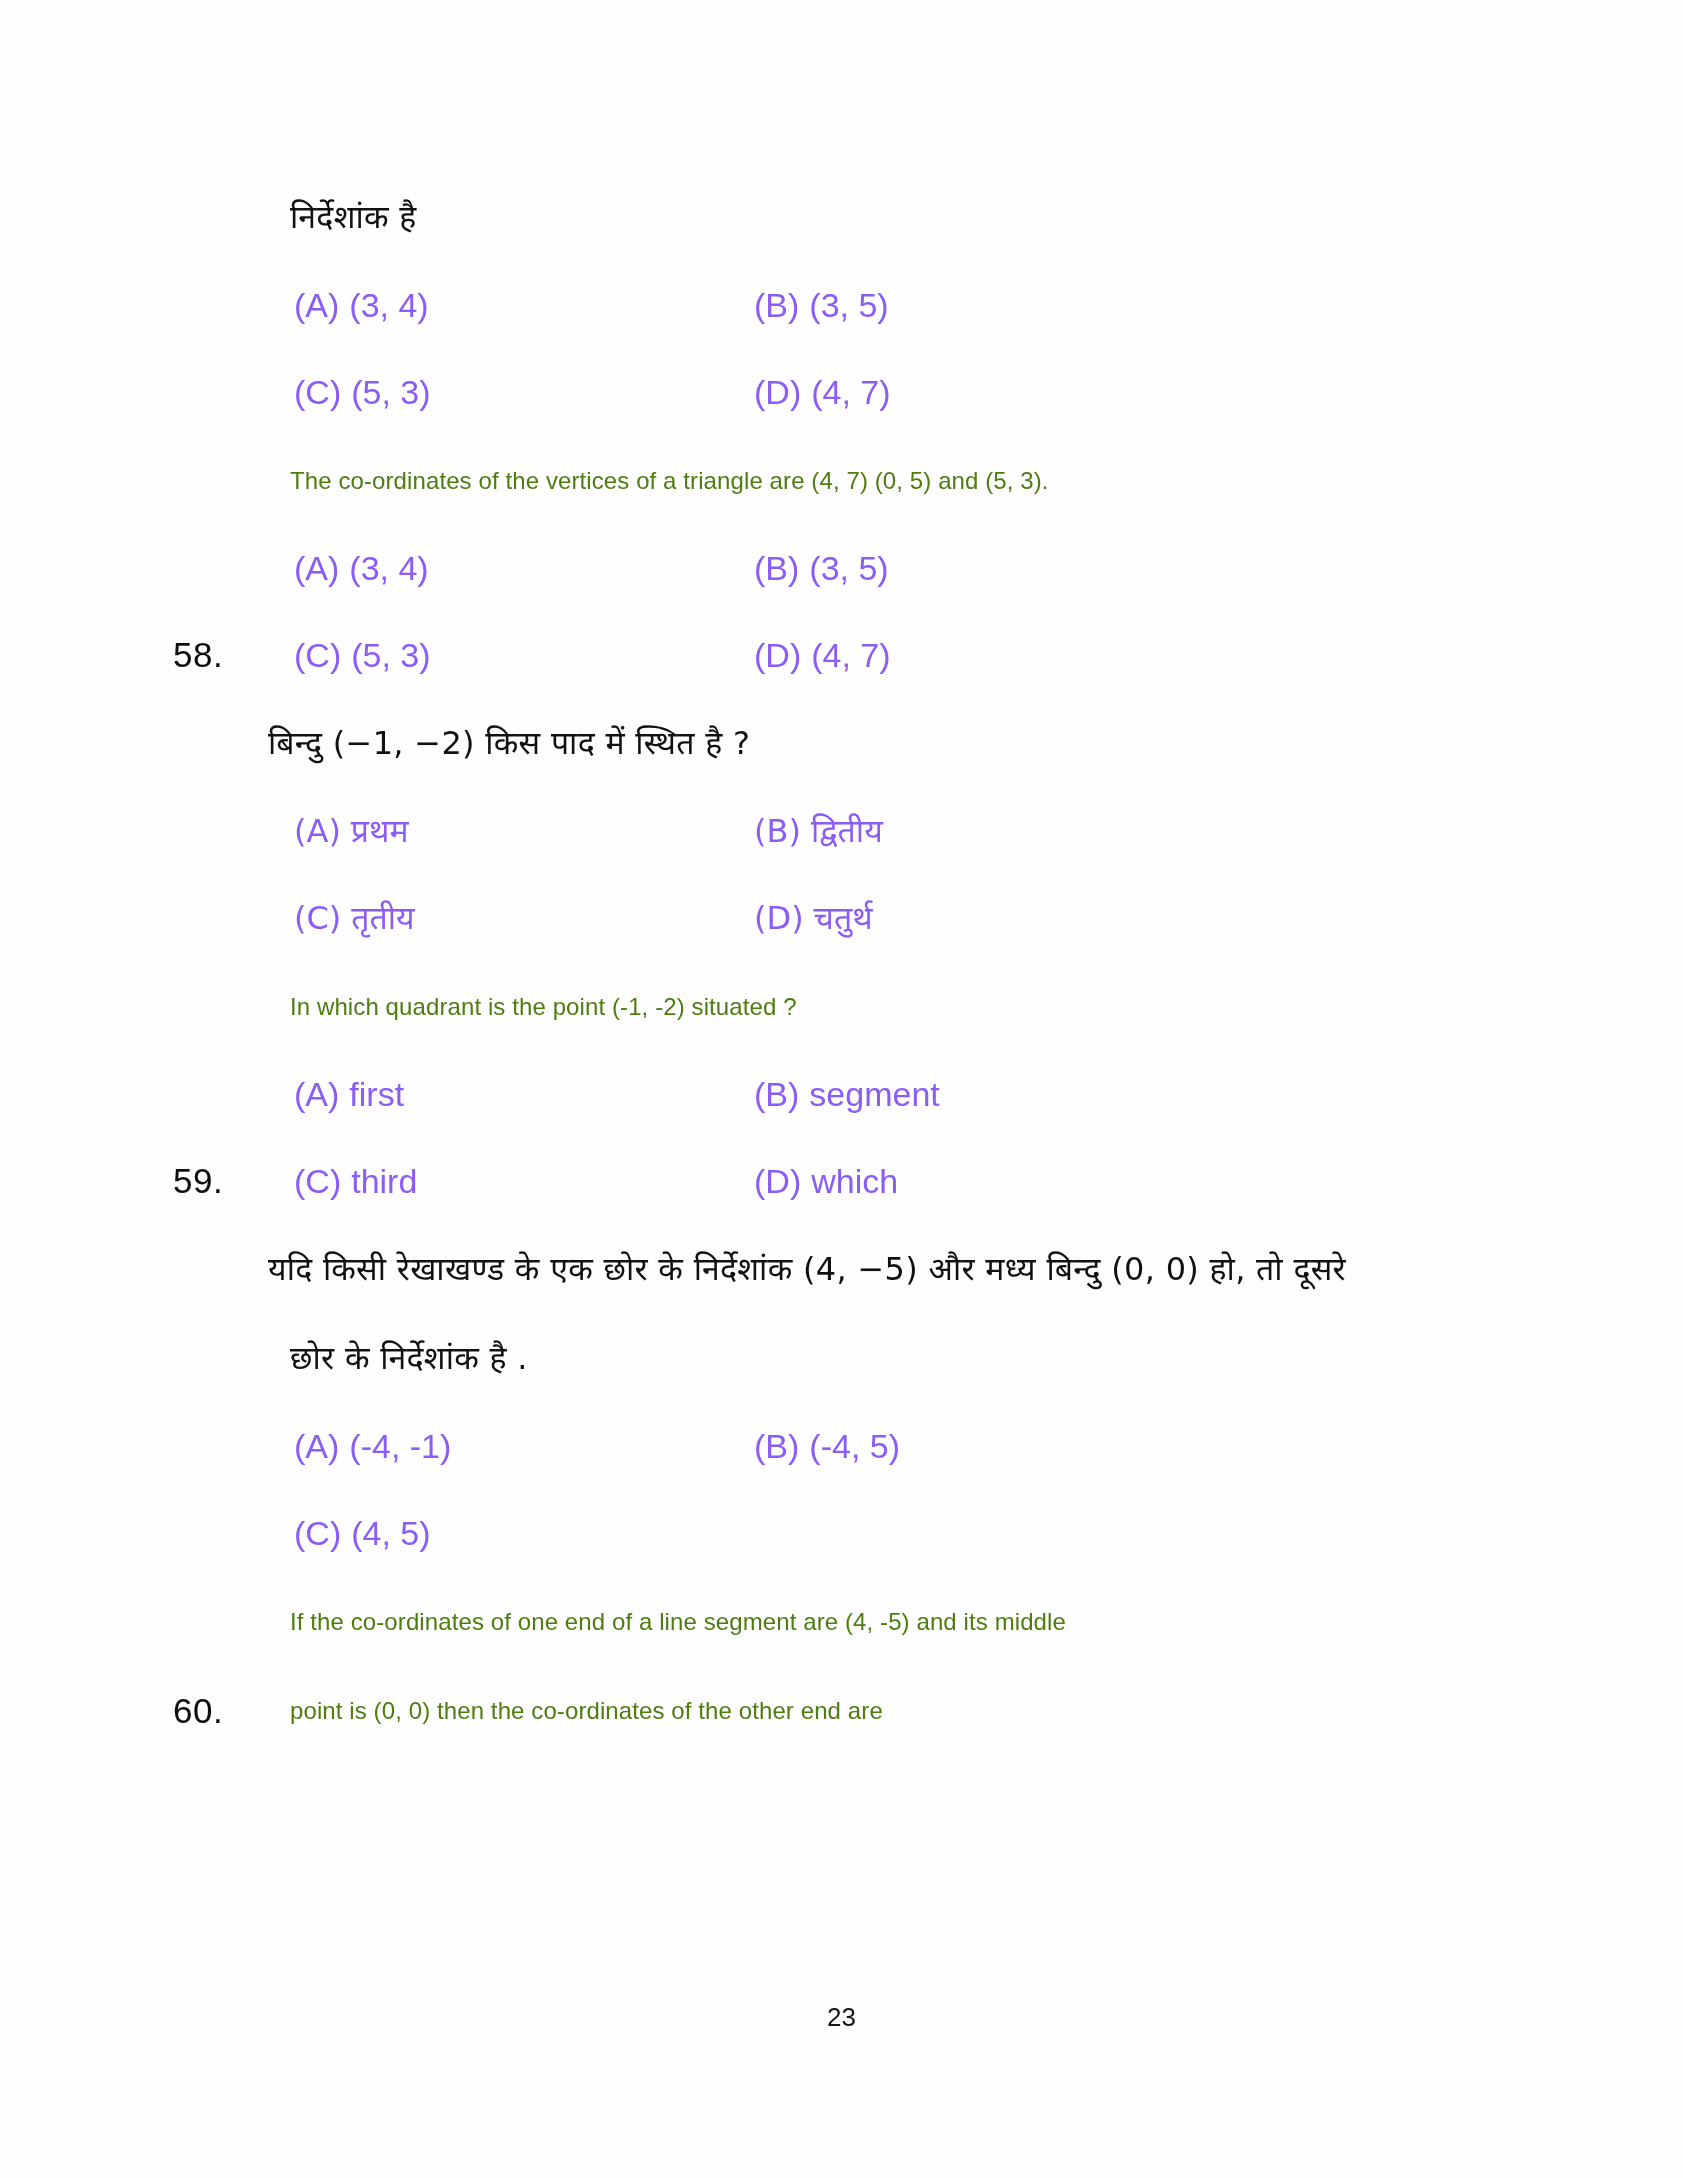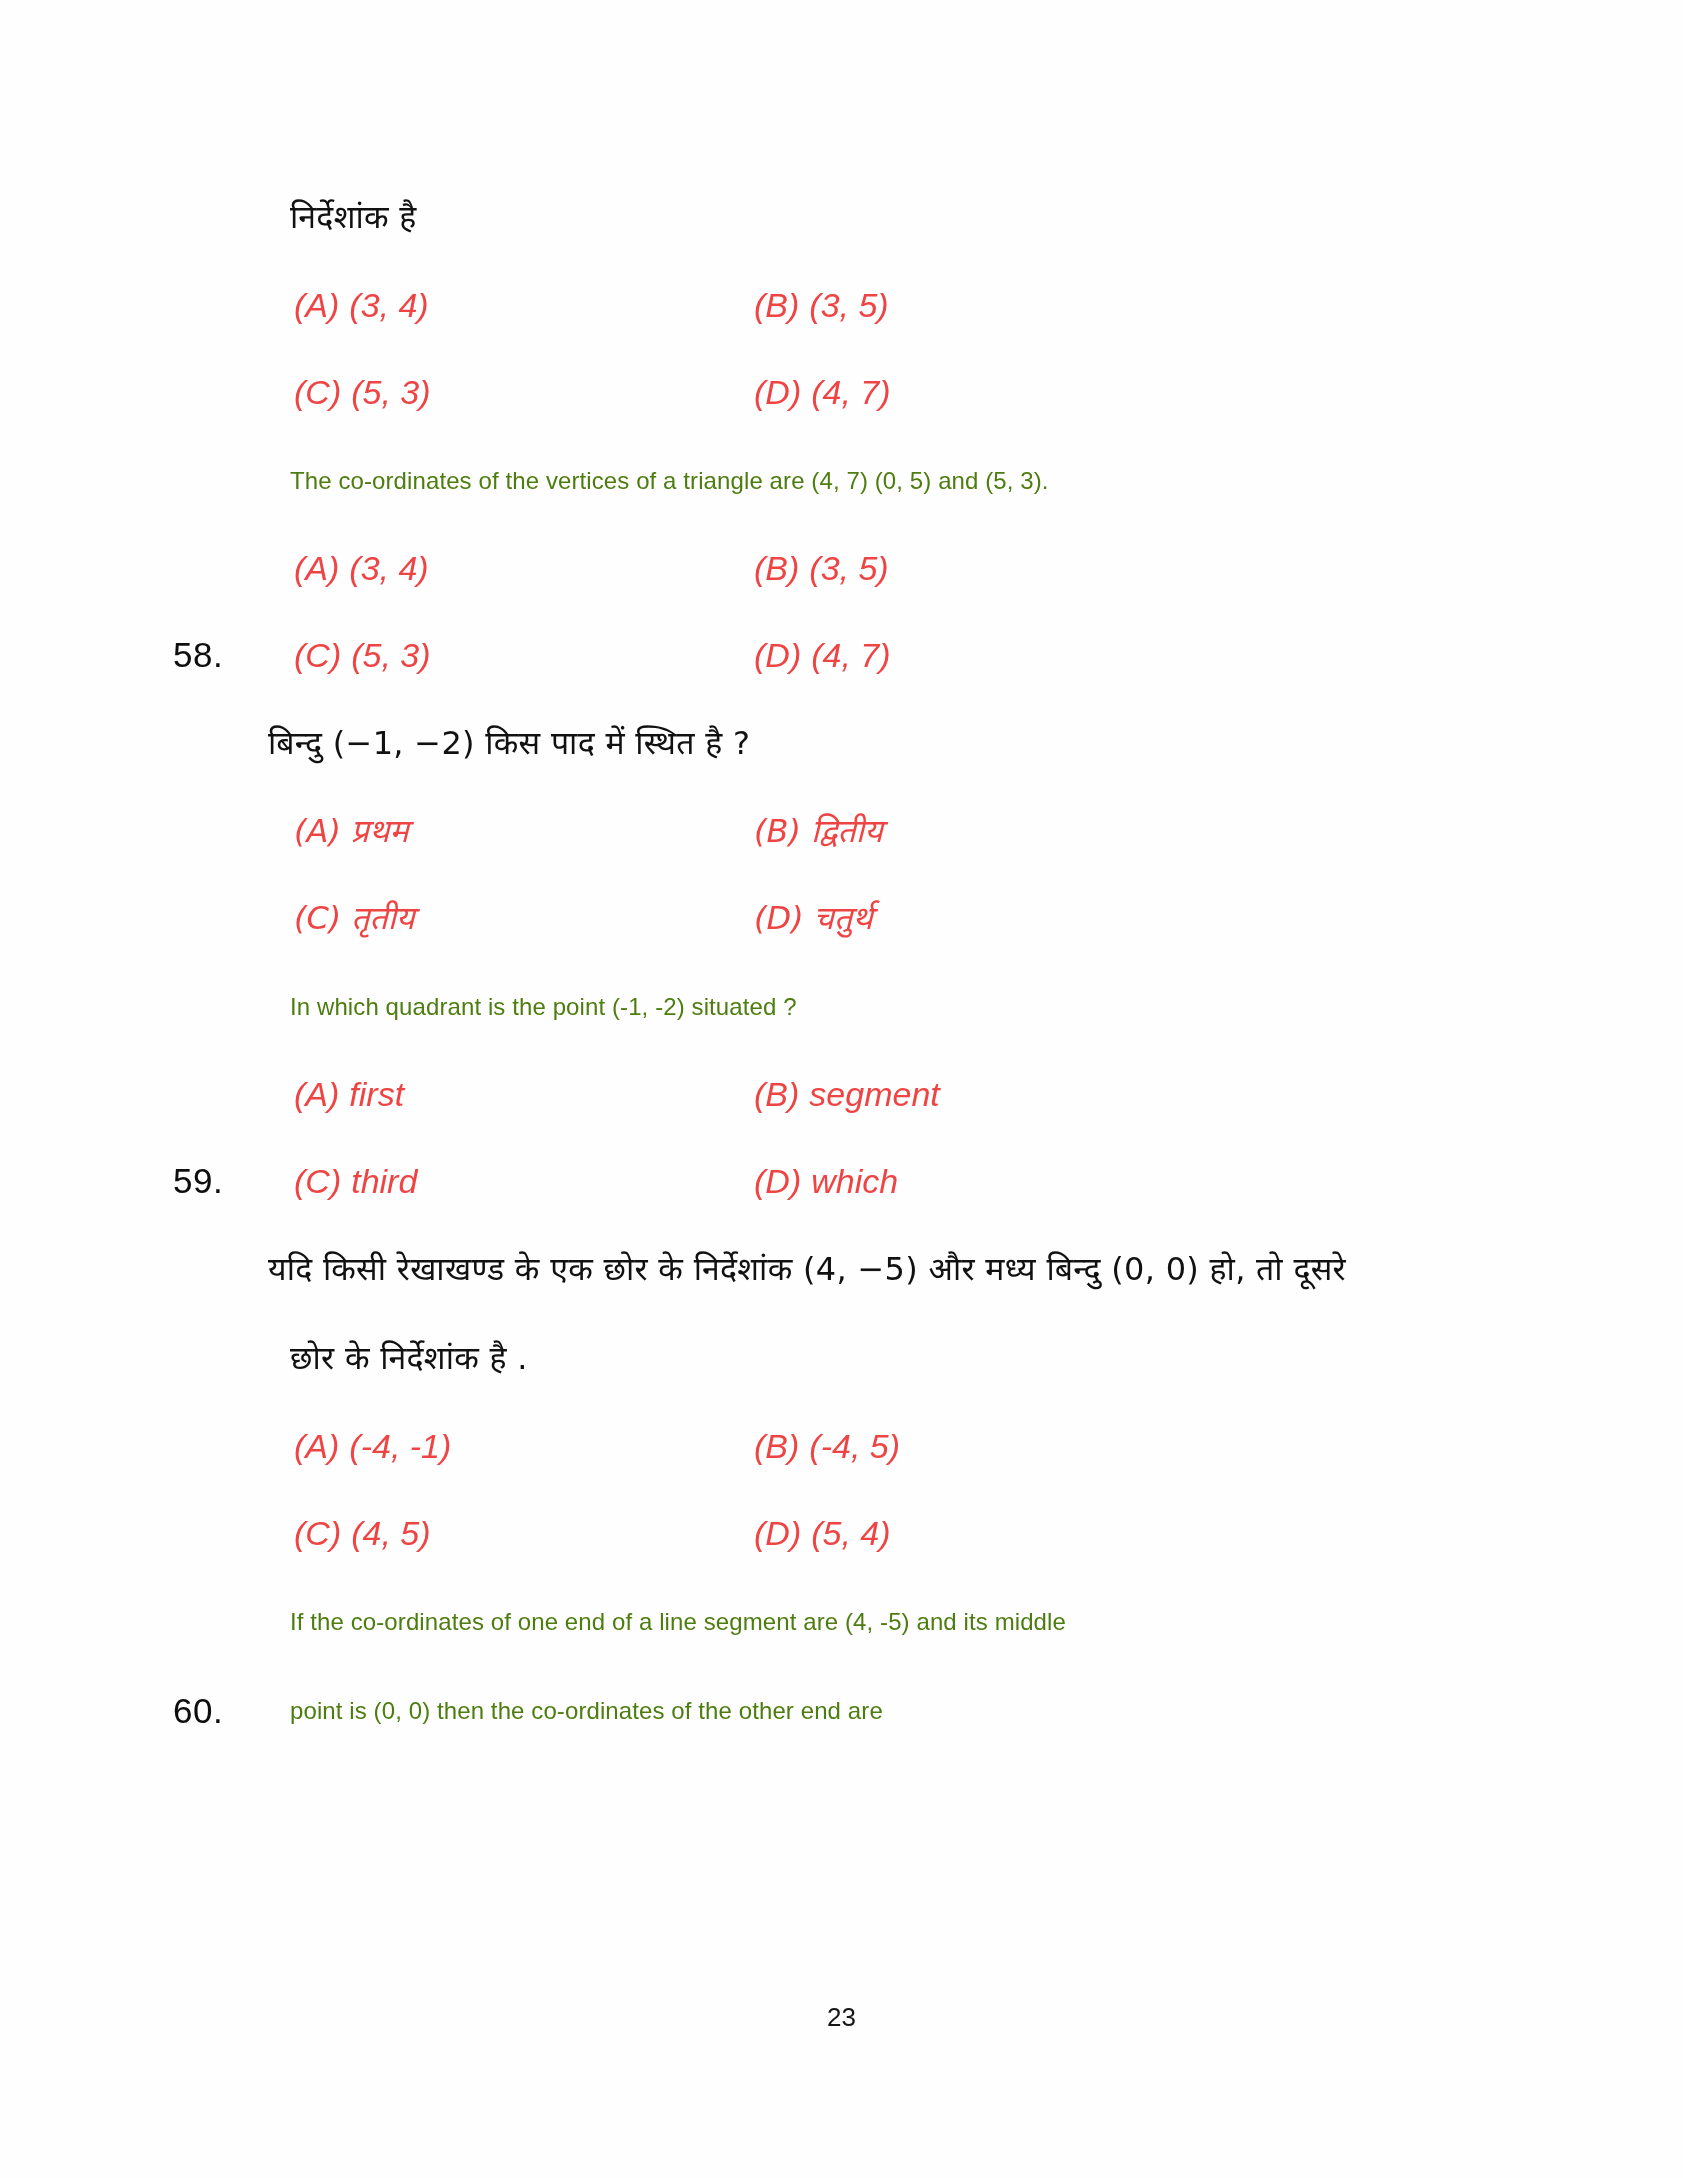--- a/index.html
+++ b/index.html
@@ -79,23 +79,22 @@
   }
 
   
   .opt-row {
     display: flex;
     line-height: 87px;
     height: 87px;
   }
   .opt {
     font-size: 34px;
-    color: #ef4444;
+    color: #8b5cf6;
     white-space: nowrap;
-    font-style: italic;
   }
   .opt.col-a { width: 460px; flex: 0 0 460px; }
   .opt.col-b { flex: 1 1 auto; }
 
   .opt.hi {
     font-family: "DejaVu Sans", sans-serif;
     font-size: 32px;
   }
   .opt .opt-key { margin-right: 10px; }
 
@@ -239,23 +238,20 @@
           </div>
           <div class="opt col-b">
             <span class="opt-key">(B)</span><span>(-4, 5)</span>
           </div>
         </div>
 
         <div class="opt-row indent-opt">
           <div class="opt col-a">
             <span class="opt-key">(C)</span><span>(4, 5)</span>
           </div>
-          <div class="opt col-b">
-            <span class="opt-key">(D)</span><span>(5, 4)</span>
-          </div>
         </div>
 
         <div class="en-line">
           <span class="indent-en">If the co-ordinates of one end of a line segment are (4, -5) and its middle</span>
         </div>
         <div class="en-line">
           <span class="indent-en">point is (0, 0) then the co-ordinates of the other end are</span>
         </div>
       </div>
     </div>

